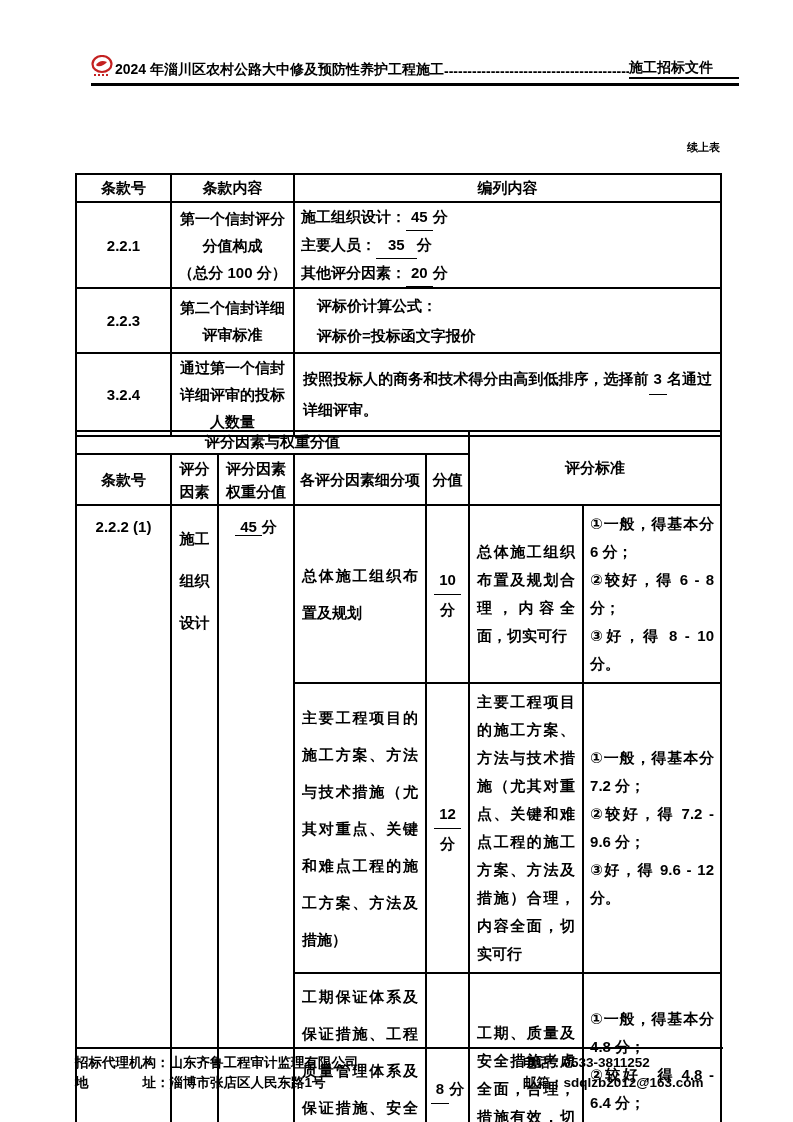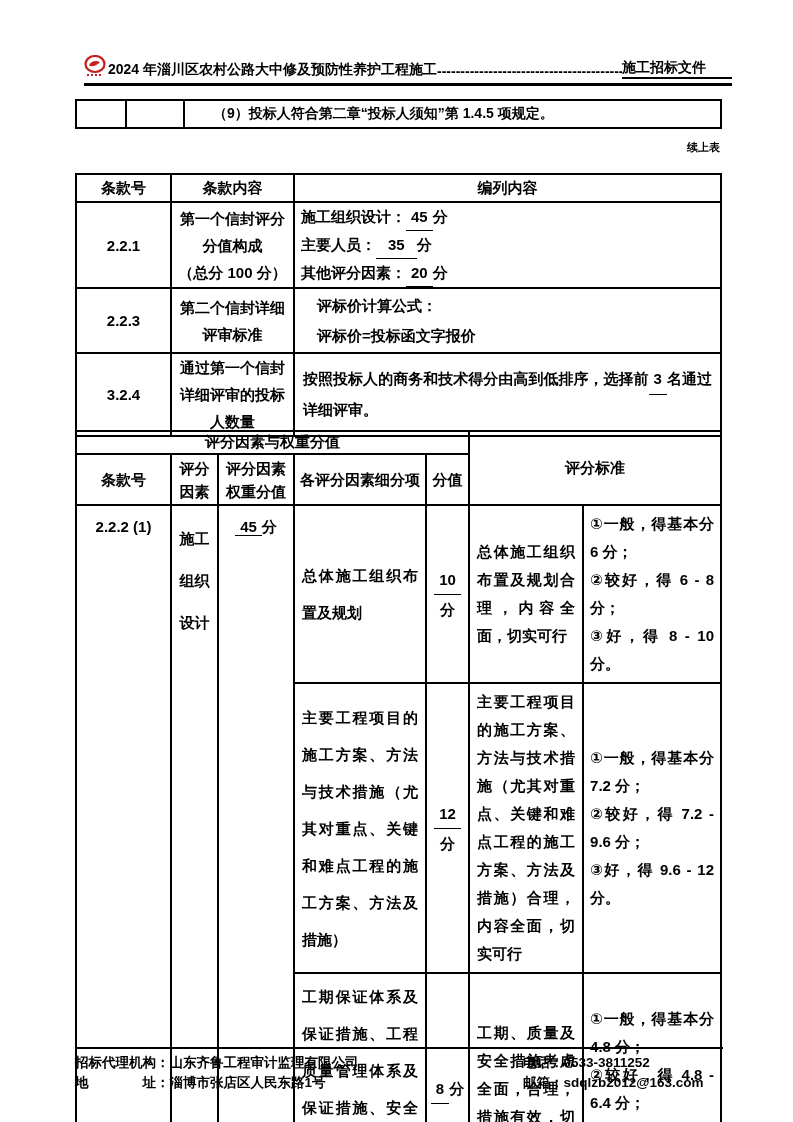--- a/index.html
+++ b/index.html
@@ -4,21 +4,21 @@
 <style>
   * { margin:0; padding:0; box-sizing:border-box; }
   html,body { background:#e8e8e8; }
   .page {
     position:relative; width:793px; height:1122px; margin:0 auto;
     background:#ffffff; overflow:hidden;
     font-family:"Liberation Sans","DejaVu Sans",sans-serif;
     font-weight:bold; color:#000;
   }
   
-  .hdr { position:absolute; left:84px; top:52px; width:648px; }
+  .hdr { position:absolute; left:91px; top:52px; width:648px; }
   .hdr-line { display:flex; align-items:flex-end; font-size:14px; white-space:nowrap; }
   .hdr-logo { position:relative; top:3px; margin-right:2px; flex:0 0 auto; }
   .hdr-dashes { flex:1 1 auto; overflow:hidden; letter-spacing:0; }
   .hdr-right { border-bottom:2px solid #000; padding-right:26px; }
   .hdr-rule { margin-top:4px; height:2.5px; background:#000; }
   
   table { border-collapse:collapse; table-layout:fixed; width:645px; }
   td { border:2px solid #000; font-size:15px; font-weight:bold;
        vertical-align:middle; overflow:hidden; }
   .tc { text-align:center; }
@@ -81,34 +81,20 @@
           <rect x="15" y="19" width="2" height="2" fill="#c42121"></rect>
         </svg>
       </span>
       <span>2024 年淄川区农村公路大中修及预防性养护工程施工</span>
       <span class="hdr-dashes">--------------------------------------------</span>
       <span class="hdr-right">施工招标文件</span>
     </div>
     <div class="hdr-rule"></div>
   </div>
 
-  <table class="minitbl">
-    <colgroup>
-        <col style="width:50px">
-        <col style="width:58px">
-        <col style="width:537px">
-      </colgroup>
-    <tbody>
-        <tr>
-      <td></td>
-      <td></td>
-      <td class="mini-text">（9）投标人符合第二章“投标人须知”第 1.4.5 项规定。</td>
-    </tr>
-  </tbody>
-    </table>
 
   <div class="note">续上表</div>
 
   <table class="tbl1">
     <colgroup>
         <col style="width:95px">
         <col style="width:123px">
         <col style="width:427px">
       </colgroup>
     <tbody>

